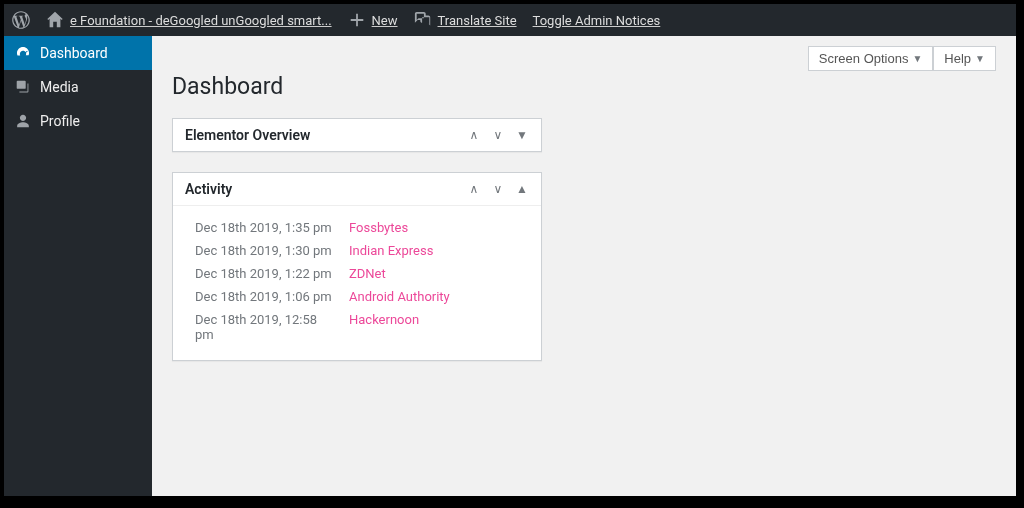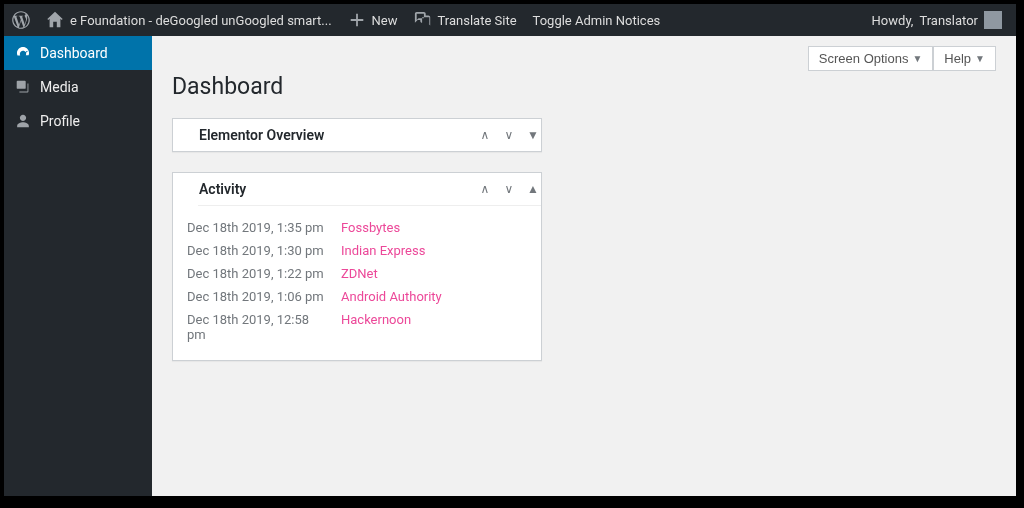--- a/index.html
+++ b/index.html
@@ -1,21 +1,21 @@
 <!DOCTYPE html>
 <html><head>
 <meta charset="utf-8">
 <style>
   * { box-sizing: border-box; margin: 0; padding: 0; }
   html, body { width: 1024px; height: 508px; font-family: -apple-system, BlinkMacSystemFont, "Segoe UI", Roboto, sans-serif; overflow: hidden; }
   body { background: #000; padding: 4px 8px 12px 4px; border-radius: 6px; }
   .frame { width: 100%; height: 100%; background: #f1f1f1; position: relative; overflow: hidden; }
 
   
-  .adminbar { height: 32px; background: #23282d; color: #ccc; display: flex; align-items: center; font-size: 13px; justify-content: space-between; padding: 0 6px 0 0; }
+  .adminbar { height: 32px; background: #23282d; color: #ccc; display: flex; align-items: center; font-size: 13px; justify-content: space-between; padding: 0 6px 0 0; text-decoration: underline; }
   .adminbar-left, .adminbar-right { display: flex; align-items: center; height: 100%; }
   .adminbar a, .adminbar .item { color: #ddd; text-decoration: none; padding: 0 8px; height: 32px; display: flex; align-items: center; gap: 6px; cursor: pointer; }
   .adminbar svg { width: 18px; height: 18px; fill: #a0a5aa; }
   .adminbar .avatar { width: 18px; height: 18px; background: #8f98a1; display: inline-block; }
 
   
   .sidebar { position: absolute; top: 32px; left: 0; bottom: 0; width: 148px; background: #23282d; color: #eee; font-size: 14px; }
   .sidebar .menuitem { display: flex; align-items: center; gap: 8px; padding: 8px 10px; color: #eee; cursor: pointer; }
   .sidebar .menuitem.current { background: #0073aa; color: #fff; font-weight: 400; position: relative; }
   .sidebar .menuitem.current::after {
@@ -29,30 +29,30 @@
 
   
   .main { position: absolute; top: 32px; left: 148px; right: 0; bottom: 0; padding: 0 20px 20px 20px; overflow: auto; }
   .topbtns { display: flex; justify-content: flex-end; padding-top: 10px; }
   .topbtn { background: #fff; border: 1px solid #ccd0d4; color: #555; font-size: 13px; padding: 4px 10px; cursor: pointer; display: flex; align-items: center; gap: 4px; }
   .topbtn .caret { font-size: 10px; color: #72777c; }
   h1.page-title { font-size: 23px; font-weight: 400; color: #23282d; margin: 2px 0 18px 0; }
 
   .metaboxes { width: 370px; display: flex; flex-direction: column; gap: 20px; }
   .postbox { background: #fff; border: 1px solid #ccd0d4; box-shadow: 0 1px 1px rgba(0,0,0,.04); }
-  .postbox-header { display: flex; align-items: center; justify-content: space-between; border-bottom: 1px solid #eee; padding: 8px 1px; margin-left: 25px; }
+  .postbox-header { display: flex; align-items: center; justify-content: space-between; border-bottom: 1px solid #eee; padding: 8px 12px; }
   .postbox-header h2 { font-size: 14px; font-weight: 600; color: #23282d; }
   .postbox.collapsed .postbox-header { border-bottom: none; }
   .handle-actions { display: flex; gap: 10px; color: #72777c; }
   .handle-actions span { cursor: pointer; font-size: 12px; user-select: none; width: 14px; text-align: center; }
   .postbox .inside { padding: 10px 14px 14px 14px; }
   .inside h3 { font-size: 14px; font-weight: 400; color: #23282d; margin-bottom: 10px; }
   .activity-list { list-style: none; }
   .activity-list li { display: flex; gap: 14px; font-size: 13px; padding: 4px 0; }
-  .activity-list .when { color: #72777c; width: 140px; flex-shrink: 0; }
+  .activity-list .when { color: #72777c; width: 140px; flex-shrink: 0; margin-left: 8px; }
   .activity-list .what { color: #ec4899; cursor: pointer; }
 </style>
 </head>
 <body>
 
 <div class="frame">
 
   <div class="adminbar">
     <div class="adminbar-left">
       <a class="item">
@@ -73,27 +73,20 @@
         <span>New</span>
       </a>
       <a class="item">
         <svg viewBox="0 0 20 20">
             <path d="M11 1H3c-1.1 0-2 .9-2 2v10l3-3h3v1c0 1.1.9 2 2 2h6l3 3V7c0-1.1-.9-2-2-2h-3V3c0-1.1-.9-2-2-2zM3 3h8v5H5l-2 2V3zm14 12l-2-2H9V7h8v8z"></path>
           </svg>
         <span>Translate Site</span>
       </a>
       <a class="item">
         <span>Toggle Admin Notices</span>
-      </a>
-    </div>
-    <div class="adminbar-right">
-      <a class="item">
-        <span>Howdy,</span>
-        <span>Translator</span>
-        <span class="avatar"></span>
       </a>
     </div>
   </div>
 
   <div class="sidebar">
     <div class="menuitem current">
       <svg viewBox="0 0 20 20">
           <path d="M3.8 12.5c-.3-.8-.5-1.6-.5-2.5 0-3.7 3-6.7 6.7-6.7s6.7 3 6.7 6.7c0 .9-.2 1.7-.5 2.5h-3.1c.3-.5.4-1 .4-1.6 0-.4-.1-.8-.2-1.2l1.9-1.5-.6-.8-1.9 1.5c-.6-.8-1.6-1.3-2.7-1.3-1.9 0-3.5 1.6-3.5 3.5 0 .6.1 1.1.4 1.6H3.8z"></path>
         </svg>
       <span>Dashboard</span>

